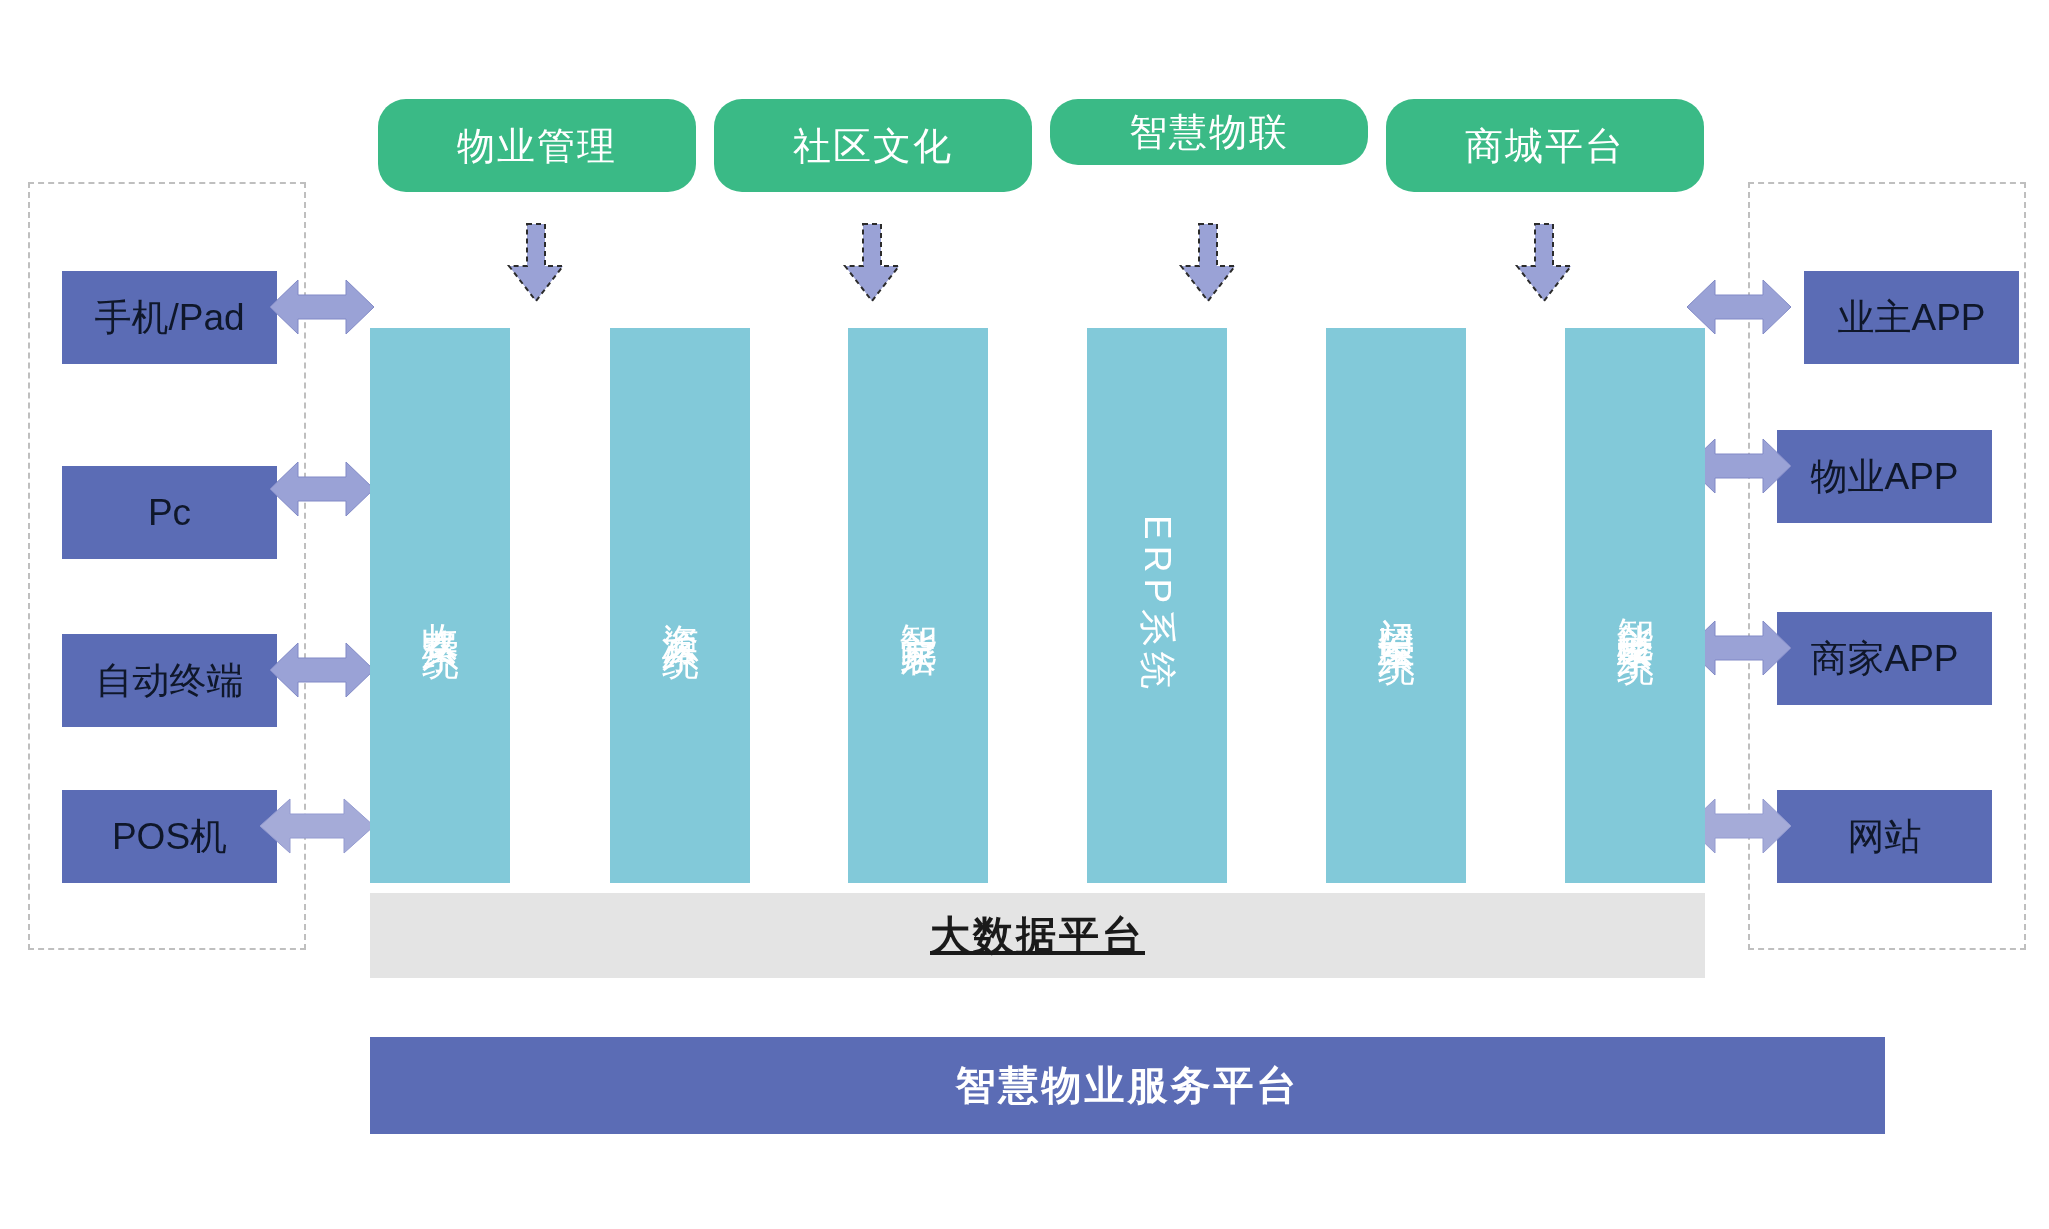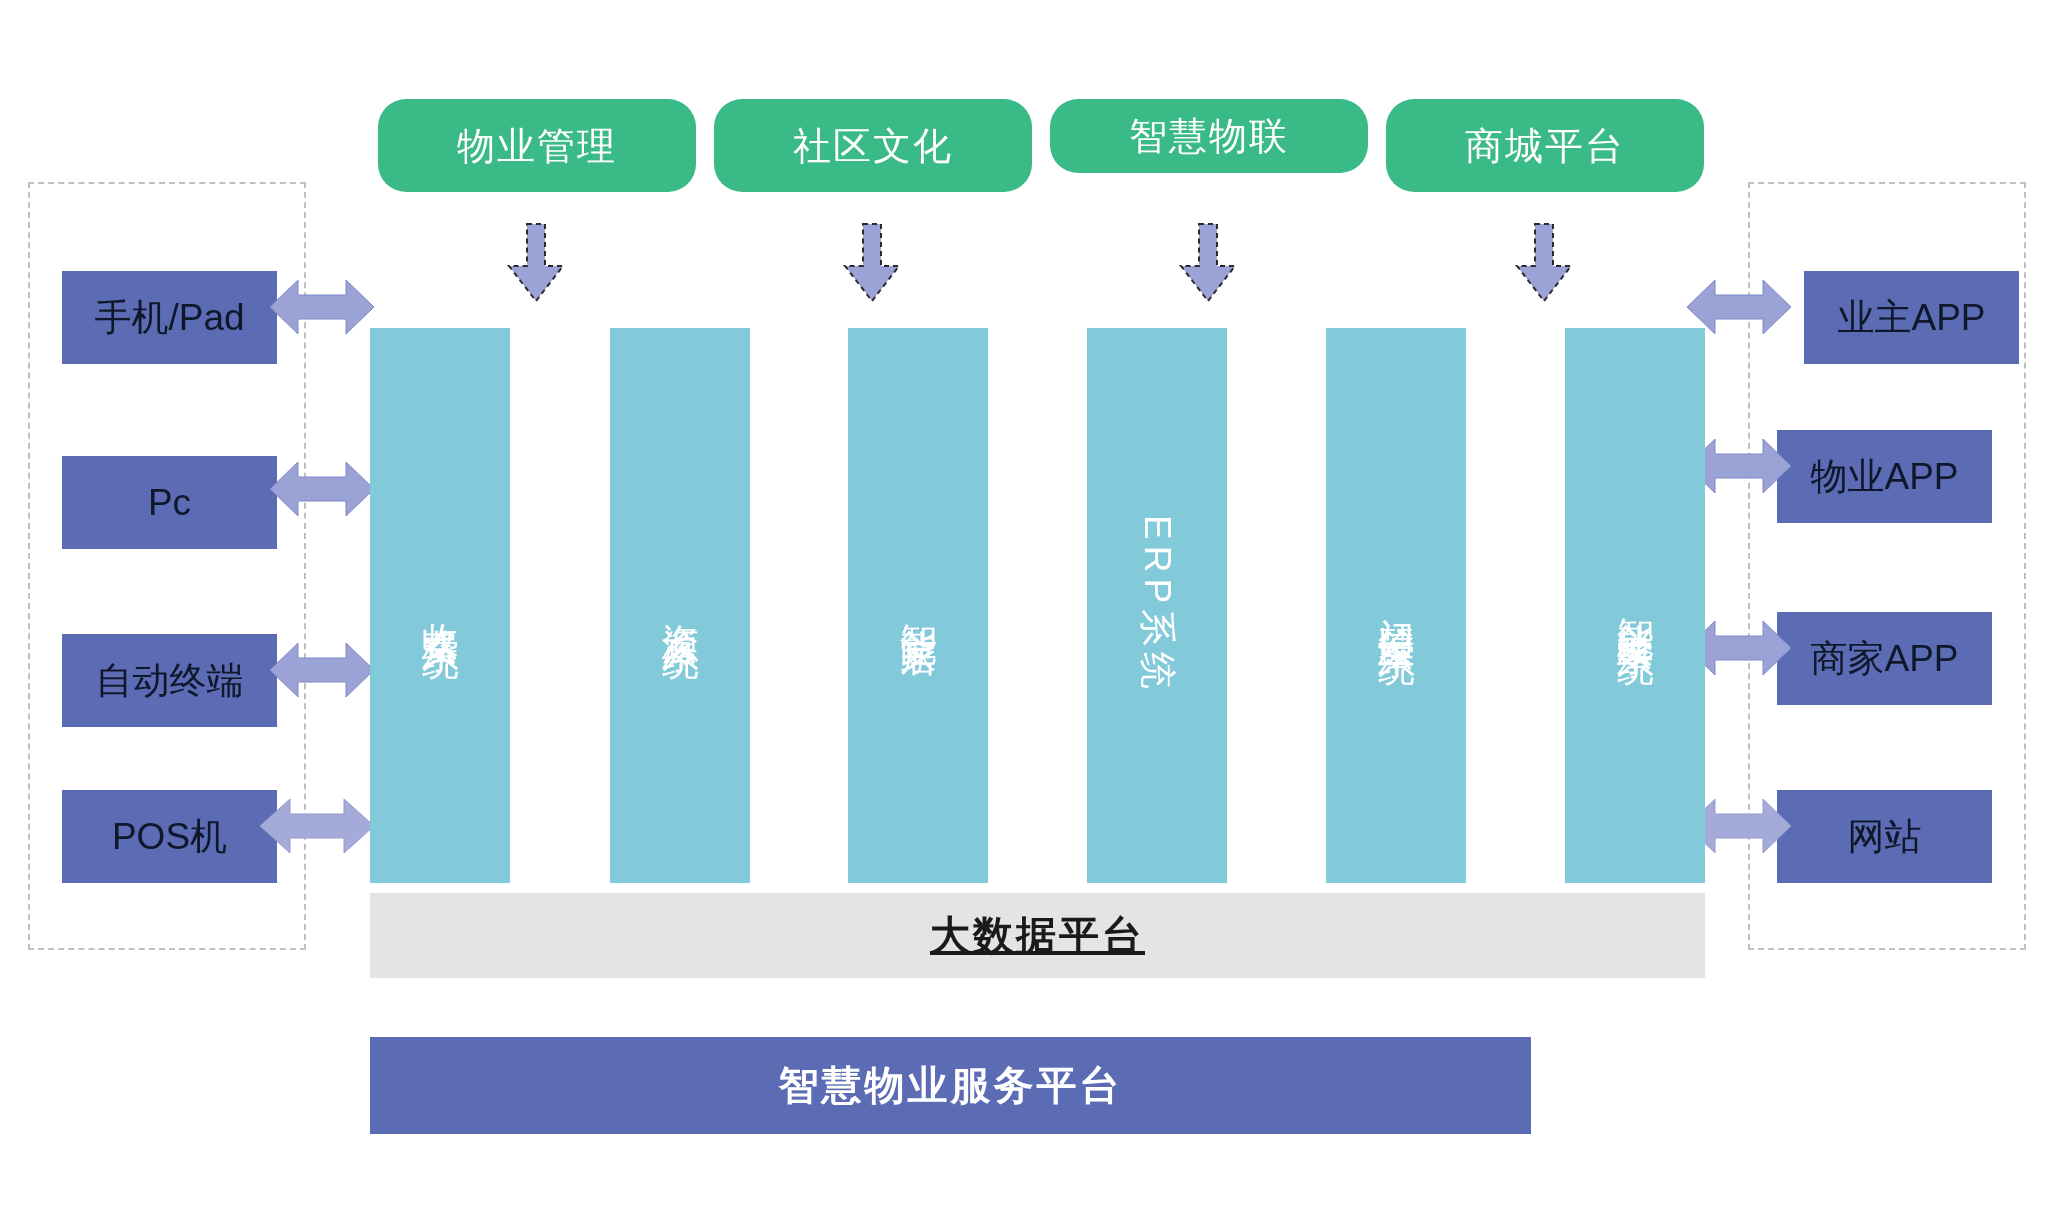--- a/index.html
+++ b/index.html
@@ -109,21 +109,21 @@
 
   <div class="abs group-frame" style="left:28px; top:182px; width:278px; height:768px;"></div>
   <div class="abs group-frame" style="left:1748px; top:182px; width:278px; height:768px;"></div>
 
   <div class="abs green-box" style="left:378px; top:99px; width:318px; height:93px;">
     <span>物业管理</span>
   </div>
   <div class="abs green-box" style="left:714px; top:99px; width:318px; height:93px;">
     <span>社区文化</span>
   </div>
-  <div class="abs green-box" style="left:1050px; top:99px; width:318px; height:74px;">
+  <div class="abs green-box" style="left:1050px; top:99px; width:318px; height:66px;">
     <span>智慧物联</span>
   </div>
   <div class="abs green-box" style="left:1386px; top:99px; width:318px; height:93px;">
     <span>商城平台</span>
   </div>
 
   <div class="abs" style="left:507px; top:222px; width:58px; height:82px;">
     <svg class="arrow-svg" width="58" height="82" viewBox="0 0 58 82">
       <polygon points="20,2 38,2 38,44 56,44 29,79 2,44 20,44" fill="#9aa2d6" stroke="#2b2b2b" stroke-width="2" stroke-dasharray="5,4"></polygon>
     </svg>
@@ -140,21 +140,21 @@
   </div>
   <div class="abs" style="left:1515px; top:222px; width:58px; height:82px;">
     <svg class="arrow-svg" width="58" height="82" viewBox="0 0 58 82">
       <polygon points="20,2 38,2 38,44 56,44 29,79 2,44 20,44" fill="#9aa2d6" stroke="#2b2b2b" stroke-width="2" stroke-dasharray="5,4"></polygon>
     </svg>
   </div>
 
   <div class="abs blue-box" style="left:62px; top:271px; width:215px; height:93px;">
     <span>手机/Pad</span>
   </div>
-  <div class="abs blue-box" style="left:62px; top:456px; width:215px; height:93px;">
+  <div class="abs blue-box" style="left:62px; top:466px; width:215px; height:93px;">
     <span>Pc</span>
   </div>
   <div class="abs blue-box" style="left:62px; top:634px; width:215px; height:93px;">
     <span>自动终端</span>
   </div>
   <div class="abs blue-box" style="left:62px; top:790px; width:215px; height:93px;">
     <span>POS机</span>
   </div>
 
   <div class="abs" style="left:268px; top:276px; width:108px; height:62px;">
@@ -227,17 +227,17 @@
   <div class="abs teal-col" style="left:1326px; top:328px; width:140px; height:555px;">
     <span class="vtext">门禁停车系统</span>
   </div>
   <div class="abs teal-col" style="left:1565px; top:328px; width:140px; height:555px;">
     <span class="vtext">智能楼宇系统</span>
   </div>
 
   <div class="abs grey-bar" style="left:370px; top:893px; width:1335px; height:85px;">
     <span>大数据平台</span>
   </div>
-  <div class="abs indigo-bar" style="left:370px; top:1037px; width:1161px; height:97px;">
+  <div class="abs indigo-bar" style="left:370px; top:1037px; width:1515px; height:97px;">
     <span>智慧物业服务平台</span>
   </div>
 
 </div>
 
 </body></html>

